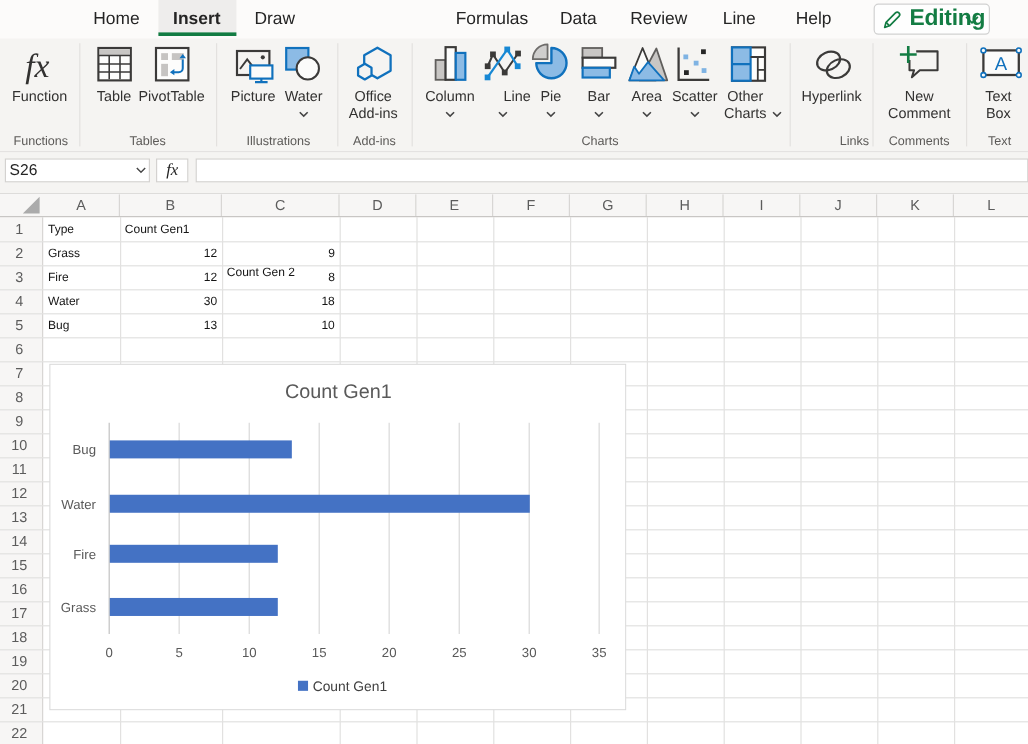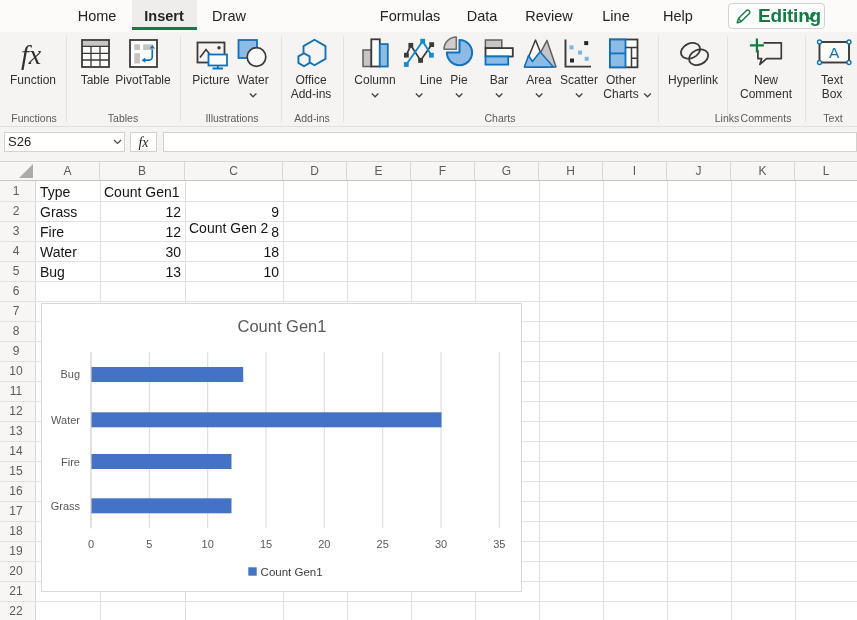--- a/index.html
+++ b/index.html
@@ -27,21 +27,21 @@
     border-bottom:1px solid #d8d6d4; }
   .fbox { position:absolute; top:5px; height:20px; background:#fff; border:1px solid #d4d2d0; }
   
   #grid { position:absolute; left:0; top:162px; width:857px; height:458px; background:#fff; }
   #colhead { position:absolute; left:0; top:0; width:857px; height:19px; background:#f7f6f5; border-bottom:1px solid #c8c6c4; }
   .chd { position:absolute; top:0; height:18px; line-height:19px; font-size:12px; color:#5c5c5c; text-align:center; border-right:1px solid #d8d6d4; }
   #rowhead { position:absolute; left:0; top:19px; width:36px; height:439px; background:#f7f6f5; border-right:1px solid #d8d6d4; }
   .rhd { position:absolute; left:0; width:32px; height:20px; line-height:20px; font-size:12px; color:#5c5c5c; text-align:center; }
   .hline { position:absolute; height:1px; background:#e2e1e0; left:0; width:857px; }
   .vline { position:absolute; width:1px; background:#e2e1e0; top:19px; height:439px; }
-  .cell { position:absolute; height:20px; line-height:20px; font-size:14px; color:#151515; white-space:nowrap; }
+  .cell { position:absolute; height:20px; line-height:20px; font-size:10px; color:#151515; white-space:nowrap; }
   .num { text-align:right; }
   #chart { position:absolute; left:41px; top:141px; }
 </style>
 </head>
 <body>
 <div id="app">
 
   <div id="menubar">
     <div id="tab-insert-bg"></div>
     <div class="tab" style="left:30px;margin-top:32px;">File</div>
@@ -72,21 +72,21 @@
     <div class="gsep" style="left:343px;"></div>
     <div class="gsep" style="left:658px;"></div>
     <div class="gsep" style="left:727px;"></div>
     <div class="gsep" style="left:805px;"></div>
 
     <div class="glabel" style="left:34px;">Functions</div>
     <div class="glabel" style="left:123px;">Tables</div>
     <div class="glabel" style="left:232px;">Illustrations</div>
     <div class="glabel" style="left:312px;">Add-ins</div>
     <div class="glabel" style="left:500px;">Charts</div>
-    <div class="glabel" style="left:727px;text-align:center;">Links</div>
+    <div class="glabel" style="left:712px;text-align:center;">Links</div>
     <div class="glabel" style="left:766px;">Comments</div>
     <div class="glabel" style="left:833px;">Text</div>
 
     <svg class="ricon" style="left:0; top:0;" width="857" height="80" viewBox="0 32 857 80">
 
       <text x="21" y="64" font-family="Liberation Serif, serif" font-style="italic" font-size="28" fill="#323130">fx</text>
 
       <g stroke="#3b3a39" fill="none">
         <rect x="82" y="40" width="27" height="27" stroke-width="1.8" fill="#fdfdfc"></rect>
         <rect x="83" y="41" width="25" height="5" fill="#c8c6c4" stroke="none"></rect>

